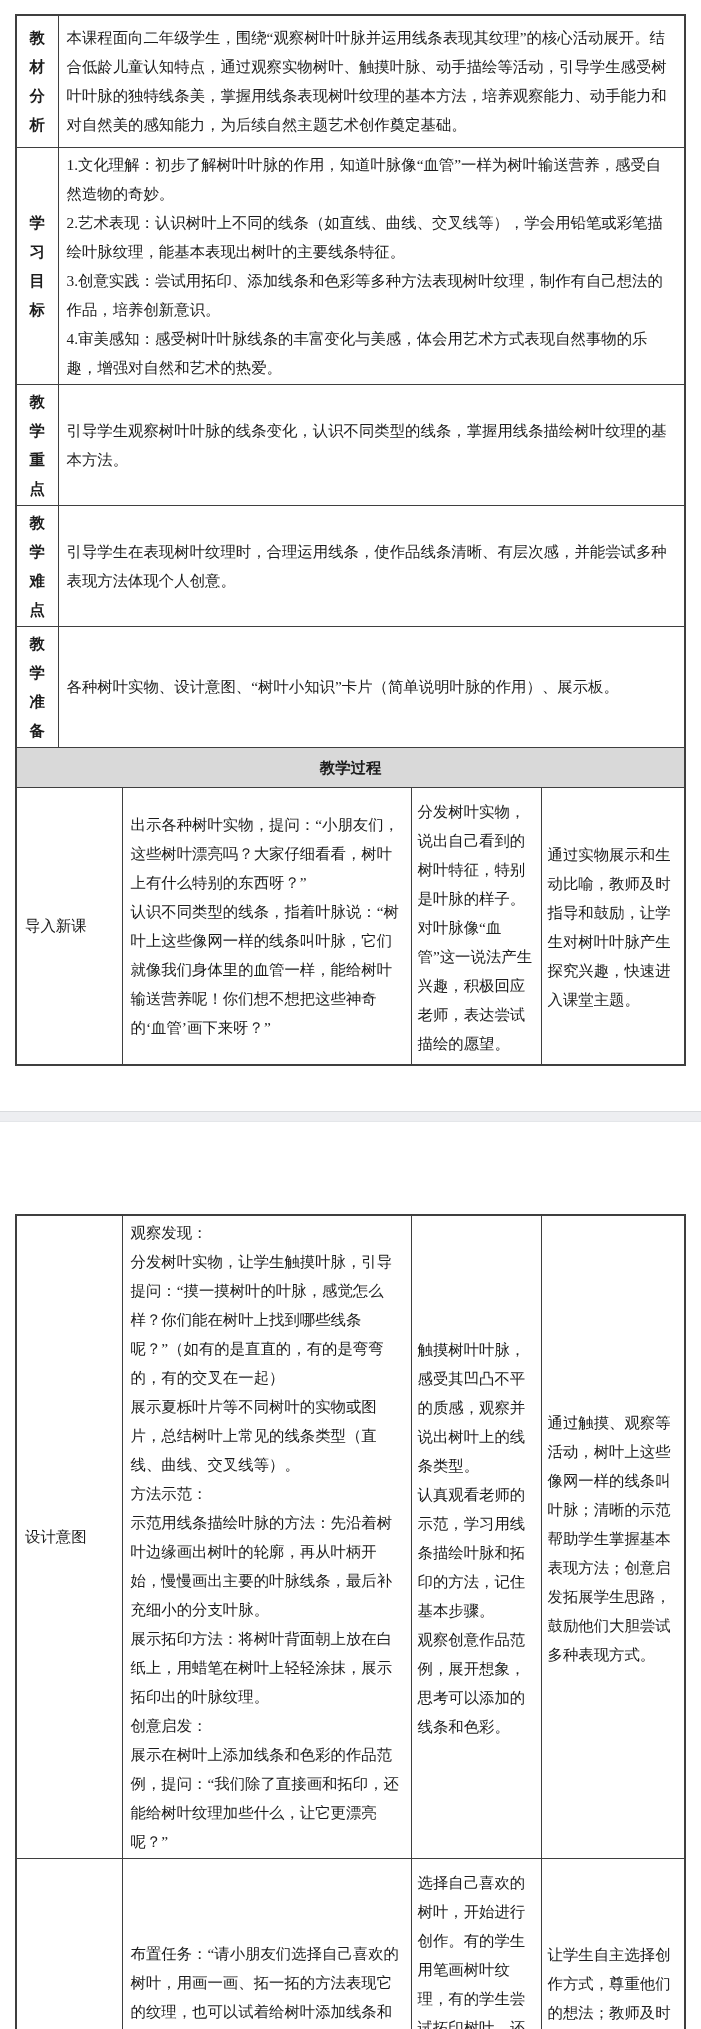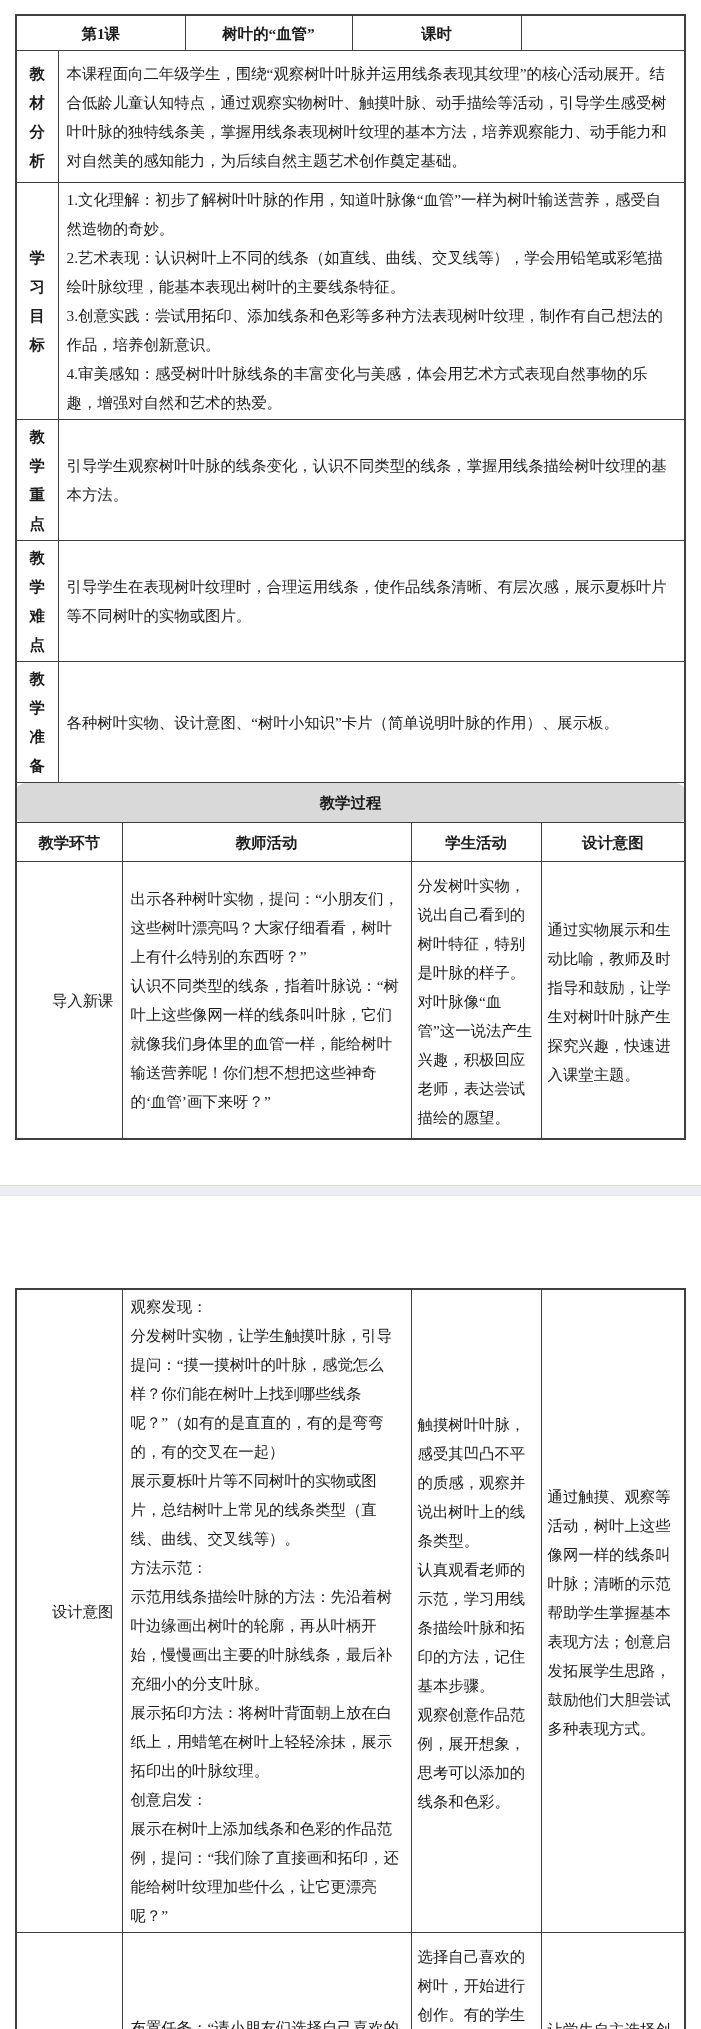--- a/index.html
+++ b/index.html
@@ -28,27 +28,27 @@
   td.hdr{
     height:30px;text-align:center;font-weight:bold;padding:0 4px;line-height:30px;
   }
   td.sec-label{
     text-align:center;font-weight:bold;white-space:pre-wrap;
     line-height:44px;padding:2px 1px;
   }
   td.sec-content{white-space:pre-wrap;margin-top:42px;}
   td.banner{
     height:35px;text-align:center;font-weight:bold;
-    background:#d9d9d9;line-height:35px;padding:0;border-radius:9px;
+    background:#d9d9d9;line-height:35px;padding:0;
   }
   td.subhdr{
     height:34px;text-align:center;font-weight:bold;line-height:34px;padding:0 2px;
   }
   td.stage{
-    text-align:right;padding:2px 2px;
+    text-align:left;padding:2px 2px;
   }
   td.activity{
     vertical-align:top;white-space:pre-wrap;padding:9px 8px 6px 9px;
   }
   td.activity.narrow{padding:9px 5px 6px 6px;}
   .h-mat{height:132px;} .h-goal{height:230px;} .h-focus{height:78px;}
   .h-diff{height:79px;} .h-prep{height:77px;} .h-intro{height:261px;}
   .h-teach{height:610px;} .h-practice{height:343px;}
   .page-gap{height:103px;background:#ffffff;}
   .page-gap-band{
@@ -65,26 +65,20 @@
       <col style="width:42px">
         <col style="width:64px">
         <col style="width:63px">
       <col style="width:167px">
         <col style="width:59px">
         <col style="width:110px">
       <col style="width:20px">
         <col style="width:144px">
     </colgroup>
     <tbody>
-        <tr>
-      <td class="hdr" colspan="3">第1课</td>
-      <td class="hdr">树叶的“血管”</td>
-      <td class="hdr" colspan="2">课时</td>
-      <td class="hdr" colspan="2"></td>
-    </tr>
     <tr class="h-mat">
       <td class="sec-label">教材
 分析</td>
       <td class="sec-content" colspan="7">本课程面向二年级学生，围绕“观察树叶叶脉并运用线条表现其纹理”的核心活动展开。结合低龄儿童认知特点，通过观察实物树叶、触摸叶脉、动手描绘等活动，引导学生感受树叶叶脉的独特线条美，掌握用线条表现树叶纹理的基本方法，培养观察能力、动手能力和对自然美的感知能力，为后续自然主题艺术创作奠定基础。</td>
     </tr>
     <tr class="h-goal">
       <td class="sec-label">学习
 目标</td>
       <td class="sec-content" colspan="7">1.文化理解：初步了解树叶叶脉的作用，知道叶脉像“血管”一样为树叶输送营养，感受自然造物的奇妙。
 2.艺术表现：认识树叶上不同的线条（如直线、曲线、交叉线等），学会用铅笔或彩笔描绘叶脉纹理，能基本表现出树叶的主要线条特征。
@@ -92,35 +86,29 @@
 4.审美感知：感受树叶叶脉线条的丰富变化与美感，体会用艺术方式表现自然事物的乐趣，增强对自然和艺术的热爱。</td>
     </tr>
     <tr class="h-focus">
       <td class="sec-label">教学
 重点</td>
       <td class="sec-content" colspan="7">引导学生观察树叶叶脉的线条变化，认识不同类型的线条，掌握用线条描绘树叶纹理的基本方法。</td>
     </tr>
     <tr class="h-diff">
       <td class="sec-label">教学
 难点</td>
-      <td class="sec-content" colspan="7">引导学生在表现树叶纹理时，合理运用线条，使作品线条清晰、有层次感，展示夏栎叶片等不同树叶的实物或图片。</td>
+      <td class="sec-content" colspan="7">引导学生在表现树叶纹理时，合理运用线条，使作品线条清晰、有层次感，并能尝试多种表现方法体现个人创意。</td>
     </tr>
     <tr class="h-prep">
       <td class="sec-label">教学
 准备</td>
       <td class="sec-content" colspan="7">各种树叶实物、设计意图、“树叶小知识”卡片（简单说明叶脉的作用）、展示板。</td>
     </tr>
     <tr>
       <td class="banner" colspan="8">教学过程</td>
-    </tr>
-    <tr>
-      <td class="subhdr" colspan="2">教学环节</td>
-      <td class="subhdr" colspan="3">教师活动</td>
-      <td class="subhdr" colspan="2">学生活动</td>
-      <td class="subhdr">设计意图</td>
     </tr>
     <tr class="h-intro">
       <td class="stage" colspan="2">导入新课</td>
       <td class="activity" colspan="3">出示各种树叶实物，提问：“小朋友们，这些树叶漂亮吗？大家仔细看看，树叶上有什么特别的东西呀？”
 认识不同类型的线条，指着叶脉说：“树叶上这些像网一样的线条叫叶脉，它们就像我们身体里的血管一样，能给树叶输送营养呢！你们想不想把这些神奇的‘血管’画下来呀？”</td>
       <td class="activity narrow" colspan="2">分发树叶实物，说出自己看到的树叶特征，特别是叶脉的样子。
 对叶脉像“血管”这一说法产生兴趣，积极回应老师，表达尝试描绘的愿望。</td>
       <td class="activity narrow">通过实物展示和生动比喻，教师及时指导和鼓励，让学生对树叶叶脉产生探究兴趣，快速进入课堂主题。</td>
     </tr>
   </tbody>

